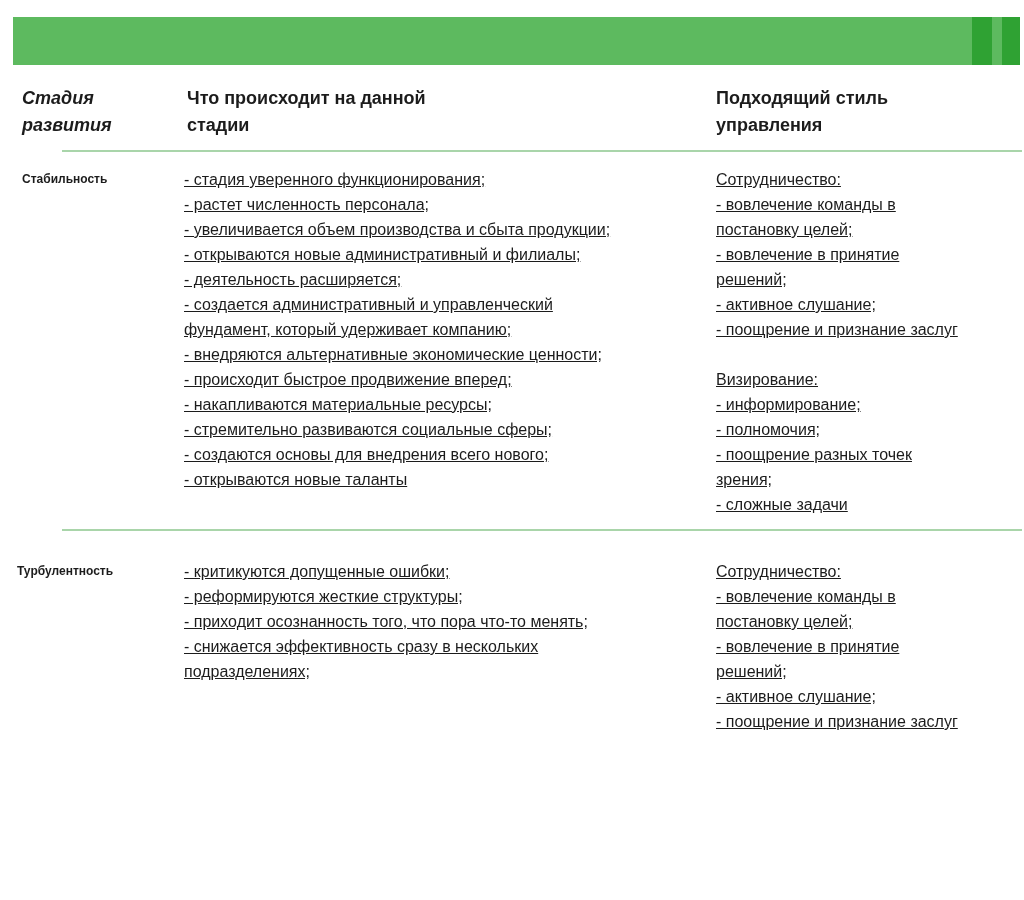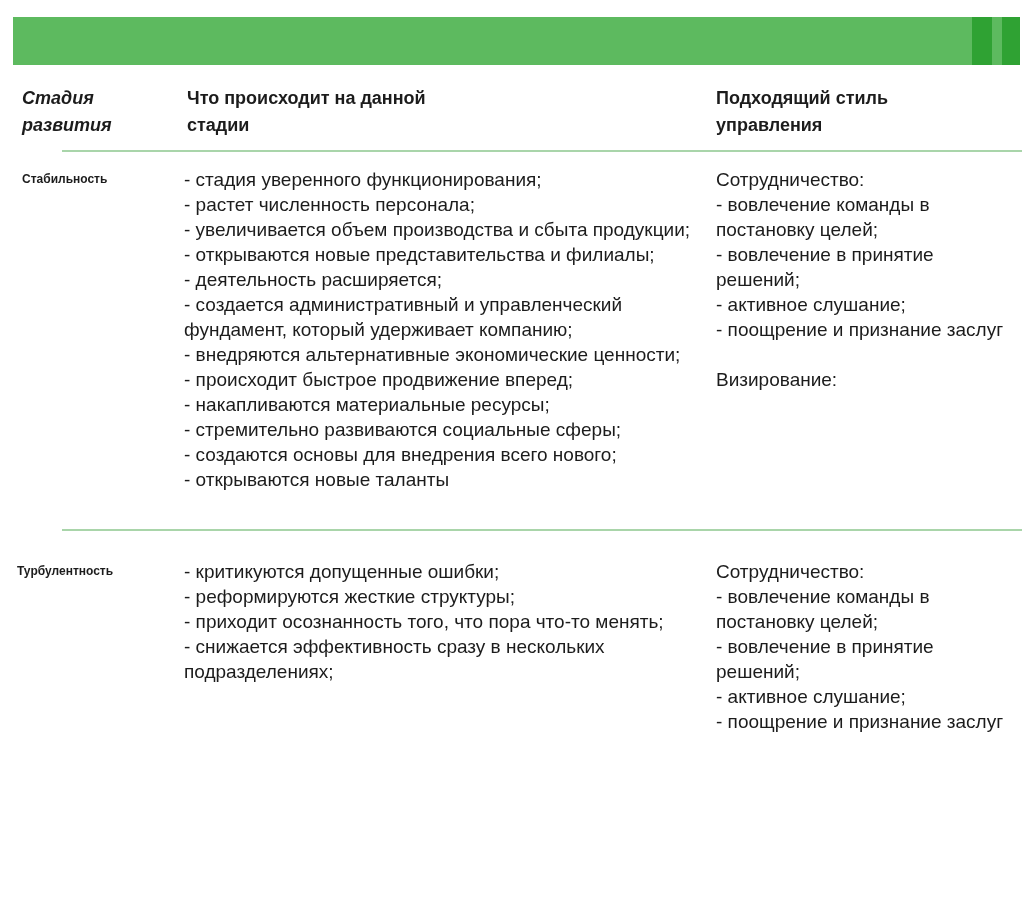--- a/index.html
+++ b/index.html
@@ -42,21 +42,21 @@
   .divider.d1 { top: 150px; }
   .divider.d2 { top: 529px; }
 
   .stage {
     position: absolute;
     font-size: 12px; font-weight: bold; line-height: 25px;
   }
   .stage.s1 { left: 22px; top: 167px; }
   .stage.s2 { left: 17px; top: 559px; }
 
-  .cell { position: absolute; font-size: 19px; line-height: 25px; }
+  .cell { position: absolute; font-size: 16px; line-height: 25px; text-decoration: underline; }
   .happenings { left: 184px; width: 520px; }
   .mgmt { left: 716px; width: 295px; }
   .row1 { top: 167px; }
   .row2 { top: 559px; }
 
   .li { white-space: pre-line; }
   .style-title { white-space: pre-line; }
   .style-section + .style-section { margin-top: 25px; }
 </style>
 </head>
@@ -75,21 +75,21 @@
 управления</div>
 
 <div class="divider d1"></div>
 
 <div class="stage s1">Стабильность</div>
 
 <div class="cell happenings row1">
     <div class="li">- стадия уверенного функционирования;</div>
     <div class="li">- растет численность персонала;</div>
     <div class="li">- увеличивается объем производства и сбыта продукции;</div>
-    <div class="li">- открываются новые представительства и филиалы;</div>
+    <div class="li">- открываются новые административный и филиалы;</div>
     <div class="li">- деятельность расширяется;</div>
     <div class="li">- создается административный и управленческий
 фундамент, который удерживает компанию;</div>
     <div class="li">- внедряются альтернативные экономические ценности;</div>
     <div class="li">- происходит быстрое продвижение вперед;</div>
     <div class="li">- накапливаются материальные ресурсы;</div>
     <div class="li">- стремительно развиваются социальные сферы;</div>
     <div class="li">- создаются основы для внедрения всего нового;</div>
     <div class="li">- открываются новые таланты</div>
   </div>
@@ -101,20 +101,27 @@
         <div class="li">- вовлечение команды в
 постановку целей;</div>
         <div class="li">- вовлечение в принятие
 решений;</div>
         <div class="li">- активное слушание;</div>
         <div class="li">- поощрение и признание заслуг</div>
       </div>
   </div>
   <div class="style-section">
     <div class="style-title">Визирование:</div>
+    <div>
+        <div class="li">- информирование;</div>
+        <div class="li">- полномочия;</div>
+        <div class="li">- поощрение разных точек
+зрения;</div>
+        <div class="li">- сложные задачи</div>
+      </div>
   </div>
 </div>
 
 <div class="divider d2"></div>
 
 <div class="stage s2">Турбулентность</div>
 
 <div class="cell happenings row2">
     <div class="li">- критикуются допущенные ошибки;</div>
     <div class="li">- реформируются жесткие структуры;</div>

